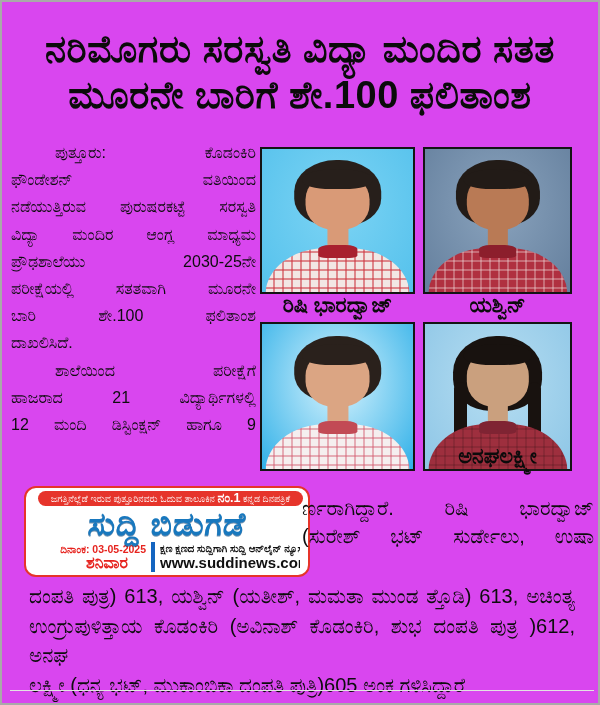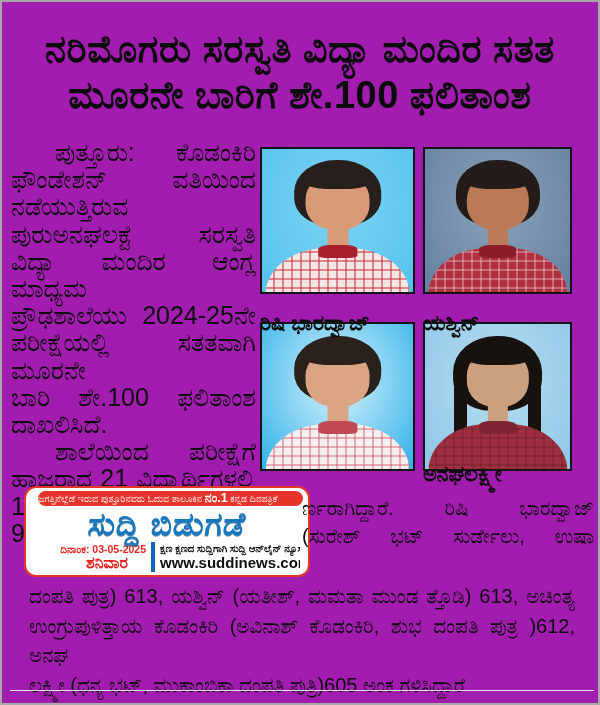--- a/index.html
+++ b/index.html
@@ -1,25 +1,25 @@
 <!DOCTYPE html>
 <html><head>
 <meta charset="utf-8">
 <style>
   html,body{margin:0;padding:0;background:#ffffff;}
   #page{
     position:relative;width:600px;height:705px;box-sizing:border-box;
-    background:#a21caf;border:2px solid #a9a9a9;overflow:hidden;
+    background:#d946ef;border:2px solid #a9a9a9;overflow:hidden;
     font-family:"Liberation Sans", sans-serif;color:#111;
   }
   
   #headline{position:absolute;left:0;top:24px;width:100%;text-align:center;color:#0b0b0b;}
   #headline .hline{font-size:38px;line-height:46px;font-weight:800;letter-spacing:0.5px;white-space:nowrap;}
   
-  .kn{font-size:25px;line-height:27.2px;color:#0d0d0d;}
+  .kn{font-size:16px;line-height:27.2px;color:#0d0d0d;}
   .jline{text-align:justify;text-align-last:justify;}
   .lline{text-align:center;text-align-last:left;}
   .indent{text-indent:44px;}
   #col1{position:absolute;left:9px;top:137px;width:245px;}
   #beside-logo{position:absolute;left:300px;top:492px;width:292px;}
   #beside-logo .kn{font-size:20px;line-height:28px;}
   #bottom-block{position:absolute;left:27px;top:580px;width:546px;}
   #bottom-block .kn{font-size:20px;line-height:29.5px;}
   
   .photo{position:absolute;box-sizing:border-box;border:2px solid #141414;overflow:hidden;
@@ -40,30 +40,30 @@
         background-color:var(--shirt-base);
         background-image:repeating-linear-gradient(0deg, transparent 0 7px, var(--shirt-line) 7px 9px),
                          repeating-linear-gradient(90deg, transparent 0 7px, var(--shirt-line) 7px 9px);
         border-radius:42% 42% 0 0 / 95% 95% 0 0;}
   .collar{position:absolute;left:50%;bottom:24%;width:26%;height:9%;transform:translateX(-50%);
         background:var(--collar);border-radius:30% 30% 20% 20%;}
   .braid{position:absolute;top:40%;width:9%;height:48%;background:var(--hair);border-radius:8px;display:none;}
   .braid.bl{left:20%;} .braid.br{right:20%;}
   .photo.girl .braid{display:block;}
   .photo.girl .hair{height:52%;width:62%;}
-  .caption{position:absolute;text-align:left;font-weight:800;font-size:21px;color:#0b0b0b;margin-top:18px;}
+  .caption{position:absolute;text-align:center;font-weight:800;font-size:21px;color:#0b0b0b;}
   .c1{left:258px;top:291px;width:155px;}
   .c2{left:421px;top:291px;width:149px;}
   .c3{left:258px;top:470px;width:155px;}
   .c4{left:421px;top:442px;width:149px;}
   
   #logo-box{position:absolute;left:22px;top:484px;width:286px;height:91px;box-sizing:border-box;
         background:#ffffff;border:2px solid #e6342b;border-radius:12px;}
   #logo-tagline{margin:3px 5px 0 12px;background:#e6342b;border-radius:8px;color:#ffffff;
-        font-size:9.5px;line-height:15px;text-align:left;white-space:nowrap;overflow:hidden;}
+        font-size:9.5px;line-height:15px;text-align:center;white-space:nowrap;overflow:hidden;}
   #logo-tagline .no1{font-size:12.5px;font-weight:800;}
   #logo-name{text-align:center;font-size:32px;line-height:34px;font-weight:800;color:#1878be;
         transform:skewX(-5deg);letter-spacing:1px;margin-top:1px;
         text-shadow:0 1px 0 rgba(9,60,110,0.55);white-space:nowrap;}
   #logo-bottom{display:flex;align-items:stretch;margin:1px 8px 0 8px;height:30px;}
   #logo-dates{width:112px;text-align:right;padding-right:5px;}
   #logo-date{color:#e6241f;font-size:10.5px;font-weight:700;line-height:14px;white-space:nowrap;}
   #logo-day{color:#e6241f;font-size:16px;font-weight:800;line-height:14px;padding-right:18px;}
   #logo-sep{width:4px;background:#1565c0;margin-right:5px;}
   #logo-right{flex:1;overflow:hidden;}
@@ -77,23 +77,23 @@
 <div id="page">
 
   <div id="headline">
     <div class="hline">ನರಿಮೊಗರು ಸರಸ್ವತಿ ವಿದ್ಯಾ ಮಂದಿರ ಸತತ</div>
     <div class="hline">ಮೂರನೇ ಬಾರಿಗೆ ಶೇ.100 ಫಲಿತಾಂಶ</div>
   </div>
 
   <div id="col1">
     <div class="kn jline indent">ಪುತ್ತೂರು: ಕೊಡಂಕಿರಿ</div>
     <div class="kn jline">ಫೌಂಡೇಶನ್ ವತಿಯಿಂದ</div>
-    <div class="kn jline">ನಡೆಯುತ್ತಿರುವ ಪುರುಅನಘಲಕ್ಟೆ ಸರಸ್ವತಿ</div>
+    <div class="kn jline">ನಡೆಯುತ್ತಿರುವ ಪುರುಷರಕಟ್ಟೆ ಸರಸ್ವತಿ</div>
     <div class="kn jline">ವಿದ್ಯಾ ಮಂದಿರ ಆಂಗ್ಲ ಮಾಧ್ಯಮ</div>
-    <div class="kn jline">ಪ್ರೌಢಶಾಲೆಯು 2024-25ನೇ</div>
+    <div class="kn jline">ಪ್ರೌಢಶಾಲೆಯು 2030-25ನೇ</div>
     <div class="kn jline">ಪರೀಕ್ಷೆಯಲ್ಲಿ ಸತತವಾಗಿ ಮೂರನೇ</div>
     <div class="kn jline">ಬಾರಿ ಶೇ.100 ಫಲಿತಾಂಶ</div>
     <div class="kn lline">ದಾಖಲಿಸಿದೆ.</div>
     <div class="kn jline indent">ಶಾಲೆಯಿಂದ ಪರೀಕ್ಷೆಗೆ</div>
     <div class="kn jline">ಹಾಜರಾದ 21 ವಿದ್ಯಾರ್ಥಿಗಳಲ್ಲಿ</div>
     <div class="kn jline">12 ಮಂದಿ ಡಿಸ್ಟಿಂಕ್ಷನ್ ಹಾಗೂ 9</div>
   </div>
 
   <div class="photo p1 boy" style="--bg: #54c1ec; --bg2: #7dd4f4; --skin: #d99a77; --hair: #271f1b; --shirt-base: #f2e7e4; --shirt-line: rgba(205,55,65,0.55); --collar: #a8202e;">
     <div class="hair"></div>

